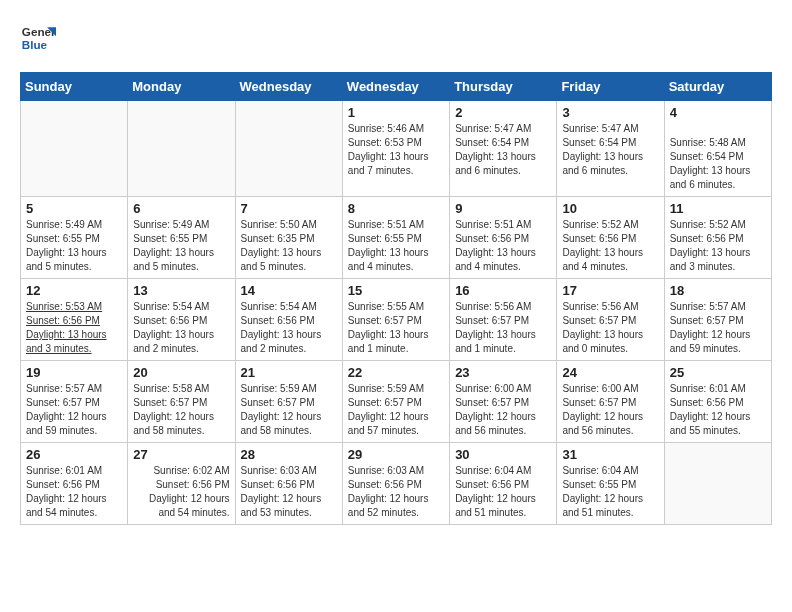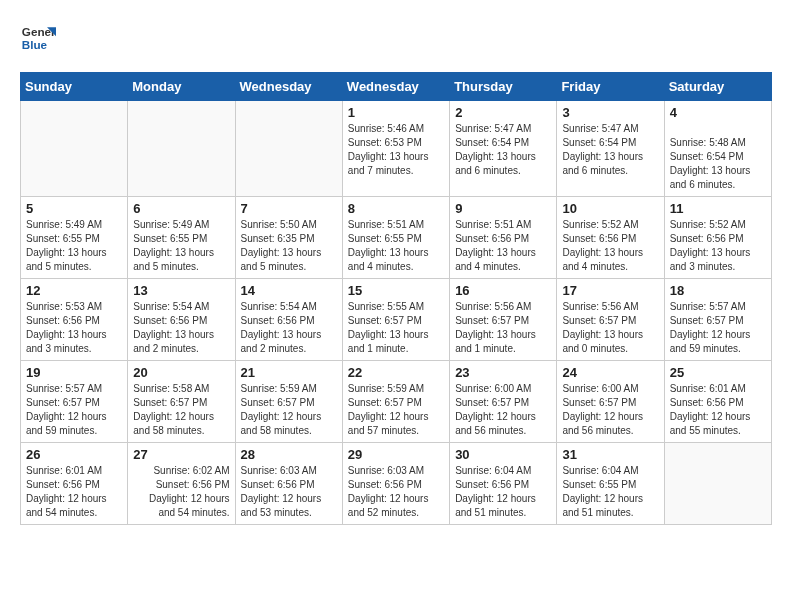--- a/index.html
+++ b/index.html
@@ -181,21 +181,21 @@
         <td>
           <span class="day-num">11</span>
           <div class="day-info" style="white-space: pre-line;">Sunrise: 5:52 AM
 Sunset: 6:56 PM
 Daylight: 13 hours and 3 minutes.</div>
         </td>
       </tr>
       <tr>
         <td>
           <span class="day-num">12</span>
-          <div class="day-info" style="white-space: pre-line;">Sunrise: 5:53 AM
+          <div class="day-info" style="white-space: pre-line; text-decoration: underline;">Sunrise: 5:53 AM
 Sunset: 6:56 PM
 Daylight: 13 hours and 3 minutes.</div>
         </td>
         <td>
           <span class="day-num">13</span>
           <div class="day-info" style="white-space: pre-line;">Sunrise: 5:54 AM
 Sunset: 6:56 PM
 Daylight: 13 hours and 2 minutes.</div>
         </td>
         <td>

